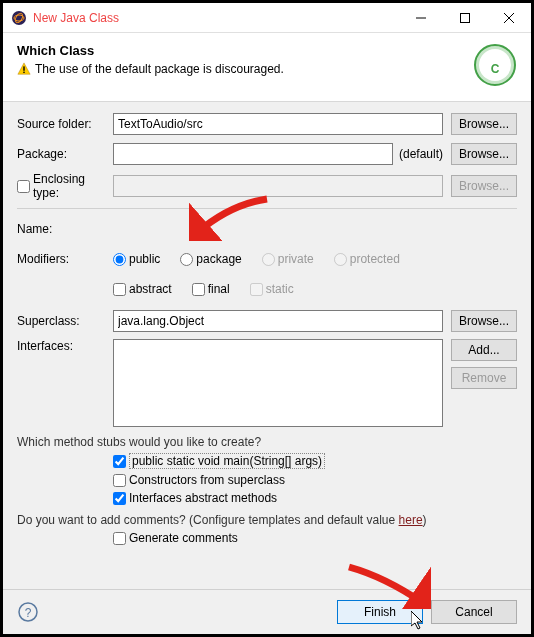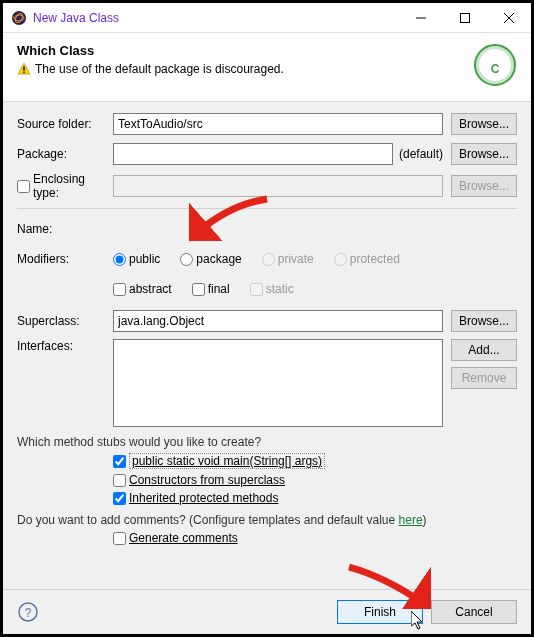--- a/index.html
+++ b/index.html
@@ -1,20 +1,20 @@
 <!DOCTYPE html>
 <html><head>
 <meta charset="utf-8">
 <style>
   * { box-sizing: border-box; font-family: "Segoe UI", Tahoma, sans-serif; font-size: 12px; }
   body { margin: 0; background: #fff; }
   .window { width: 534px; height: 637px; border: 3px solid #000; background: #f0f0f0; position: relative; display: flex; flex-direction: column; }
   .titlebar { height: 30px; background: #fff; display: flex; align-items: center; padding: 0 0 0 8px; border-bottom: 1px solid #e0e0e0; }
   .title-icon { width: 16px; height: 16px; margin-right: 6px; }
-  .title-text { flex: 1; color: #6d28d9; }
+  .title-text { flex: 1; color: #ef4444; }
   .win-btn { width: 44px; height: 30px; display: flex; align-items: center; justify-content: center; color: #000; }
   .banner { background: #fff; padding: 10px 14px 14px 14px; display: flex; align-items: flex-start; border-bottom: 1px solid #d8d8d8; }
   .banner-left { flex: 1; }
   .banner-title { font-weight: bold; font-size: 13px; margin-bottom: 4px; }
   .banner-msg { display: flex; align-items: center; gap: 4px; }
   .warn-icon { width: 14px; height: 14px; }
   .banner-logo { width: 44px; height: 44px; }
   .content { flex: 1; padding: 10px 14px; overflow: hidden; }
   .row { display: flex; align-items: center; margin-bottom: 6px; min-height: 24px; }
   .row.top { align-items: flex-start; }
@@ -25,23 +25,23 @@
   .browse:disabled { color: #9a9a9a; }
   .gap-col { width: 74px; flex-shrink:0; }
   .default-lbl { margin-left: 6px; margin-right: 0; text-align: right; }
   .hr { border: none; border-top: 1px solid #d0d0d0; margin: 8px 0; }
   .radio-row, .check-row { display: flex; gap: 20px; align-items: center; flex: 1; }
   .radio-lbl, .check-lbl { display: flex; align-items: center; gap: 3px; }
   .radio-lbl.dis, .check-lbl.dis { color: #9a9a9a; }
   input[type=radio], input[type=checkbox] { margin: 0; width:13px; height:13px; }
   .listbox { flex: 1; height: 88px; border: 1px solid #7a7a7a; background: #fff; }
   .sidebtns { width: 66px; margin-left: 8px; display: flex; flex-direction: column; gap: 6px; }
-  .indent-checks { margin-left: 96px; display: flex; flex-direction: column; gap: 4px; text-decoration: underline; }
+  .indent-checks { margin-left: 96px; display: flex; flex-direction: column; gap: 4px; }
   .box-outline { border: 1px dotted #888; padding: 0 2px; }
-  .link { color: #15803d; text-decoration: underline; margin-top: 48px; }
+  .link { color: #7f1d1d; text-decoration: underline; margin-top: 48px; }
   .q { color: #333; margin: 8px 0 4px 0; }
   .footer { border-top: 1px solid #d0d0d0; padding: 10px 14px; display: flex; align-items: center; }
   .help-icon { width: 22px; height: 22px; }
   .footer-spacer { flex: 1; }
   .footer-btn { width: 86px; height: 24px; border: 1px solid #adadad; background: #e1e1e1; margin-left: 8px; padding:0; }
   .footer-btn.primary { border: 1px solid #0078d7; background: #e5f1fb; }
   .arrow { position: absolute; pointer-events: none; z-index: 10; }
   .cursor { position: absolute; width: 14px; height: 20px; z-index: 11; }
 </style>
 </head>
@@ -179,21 +179,21 @@
       <label class="check-lbl">
           <input type="checkbox" checked="" style=""> 
           <span class="box-outline">public static void main(String[] args)</span>
         </label>
       <label class="check-lbl">
           <input type="checkbox" style=""> 
           <span>Constructors from superclass</span>
         </label>
       <label class="check-lbl">
           <input type="checkbox" checked="" style=""> 
-          <span>Inherited protected methods</span>
+          <span>Interfaces abstract methods</span>
         </label>
     </div>
 
     <div class="q">
       <span>Do you want to add comments? (Configure templates and default value </span><a href="#" class="link">here</a><span>)</span>
     </div>
     <div class="indent-checks">
       <label class="check-lbl">
           <input type="checkbox" style=""> 
           <span>Generate comments</span>

